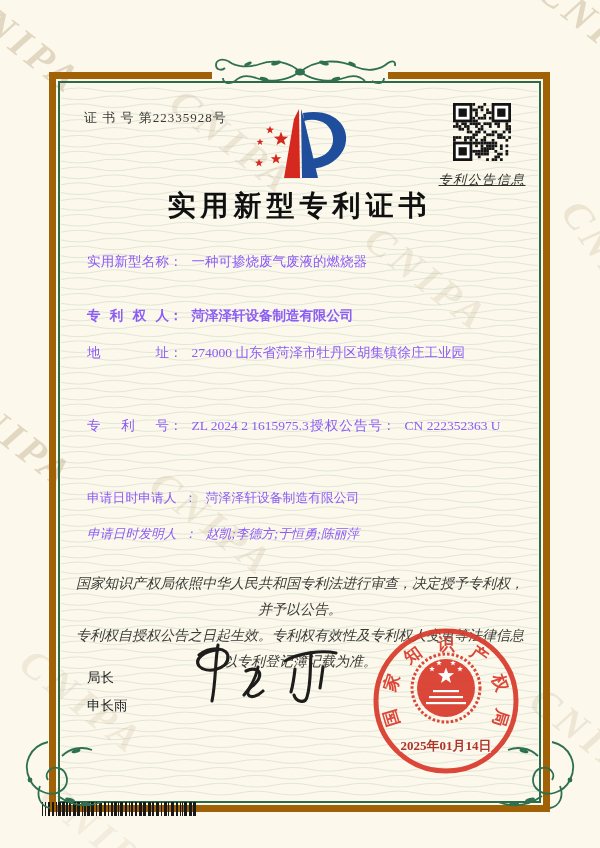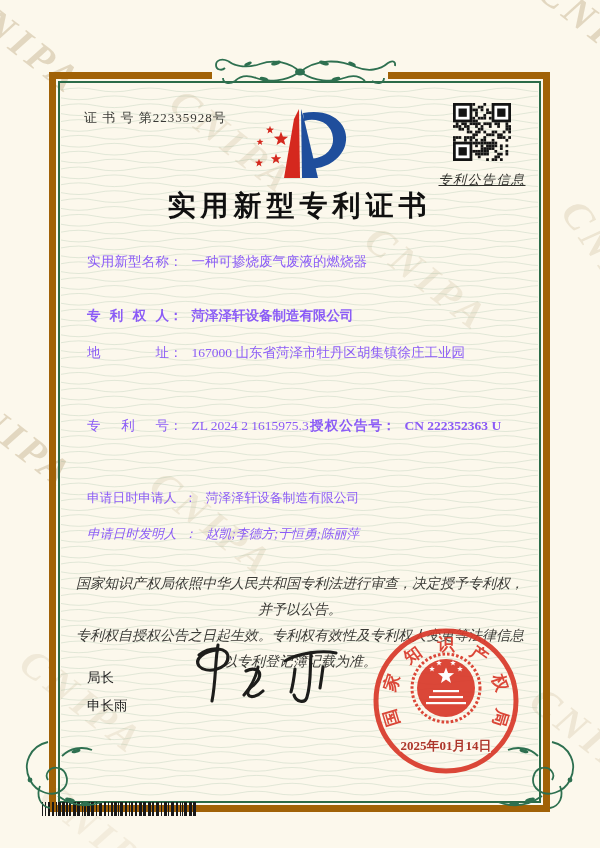--- a/index.html
+++ b/index.html
@@ -23,21 +23,21 @@
   .cert-no{position:absolute;left:28px;top:30px;font-size:13px;color:#3a3a36;letter-spacing:1px;}
   .qr{position:absolute;left:397px;top:24px;width:58px;height:58px;}
   .qr-label{position:absolute;left:378px;top:92px;width:96px;text-align:center;font-size:13px;font-style:italic;color:#2e2e2a;letter-spacing:1.5px;text-decoration:underline;}
   .logo{position:absolute;left:181px;top:27px;width:120px;height:82px;}
   .title{position:absolute;left:0;top:108px;width:100%;text-align:center;font-size:28px;font-weight:bold;letter-spacing:5px;color:#101010;}
   .row{position:absolute;left:31px;font-size:13.5px;color:#8b5cf6;white-space:nowrap;}
   .lbl{display:inline-block;width:82px;text-align:justify;text-align-last:justify;}
   .lbl2{display:inline-block;width:72px;text-align:justify;text-align-last:justify;}
   .lbl7{display:inline-block;width:97px;}
   .colon{display:inline-block;margin-right:9px;}
-  .cell2{position:absolute;left:223px;top:0;font-weight:bold;}
+  .cell2{position:absolute;left:223px;top:0;}
   .row-sm{font-size:12.8px;}
   .decl{position:absolute;left:18px;top:492px;width:452px;text-align:center;
         font-size:14px;font-style:italic;color:#3a3a36;line-height:26px;}
   .sig-title{position:absolute;left:31px;top:590px;font-size:13.5px;color:#222;}
   .sig-name{position:absolute;left:31px;top:618px;font-size:13.5px;color:#222;}
   .signature{position:absolute;left:126px;top:558px;width:172px;height:76px;}
   .seal{position:absolute;left:313px;top:545px;width:154px;height:154px;z-index:4;opacity:.93;}
   .seal text{font-family:"Liberation Serif","DejaVu Serif",serif;}
   #seal-ring-text text{font-size:17px;font-weight:bold;fill:#d93a2b;}
   .seal-date{font-size:13px;font-weight:bold;fill:#a8281d;paint-order:stroke;stroke:#fdf8ee;stroke-width:2.5px;}
@@ -325,21 +325,21 @@
 
       <div class="title">实用新型专利证书</div>
 
       <div class="row" style="top:174px;">
         <span class="lbl">实用新型名称</span><span class="colon">：</span><span>一种可掺烧废气废液的燃烧器</span>
       </div>
       <div class="row" style="top:228px;font-weight:bold;">
         <span class="lbl">专利权人</span><span class="colon">：</span><span>菏泽泽轩设备制造有限公司</span>
       </div>
       <div class="row" style="top:265px;">
-        <span class="lbl">地址</span><span class="colon">：</span><span>167000 山东省菏泽市牡丹区胡集镇徐庄工业园</span>
+        <span class="lbl">地址</span><span class="colon">：</span><span>274000 山东省菏泽市牡丹区胡集镇徐庄工业园</span>
       </div>
 
       <div class="row" style="top:338px;">
         <span class="lbl">专利号</span><span class="colon">：</span><span>ZL 2024 2 1615975.3</span>
         <span class="cell2"><span class="lbl2">授权公告号</span><span class="colon">：</span><span>CN 222352363 U</span></span>
       </div>
 
       <div class="row row-sm" style="top:411px;">
         <span class="lbl7">申请日时申请人</span><span class="colon">：</span><span>菏泽泽轩设备制造有限公司</span>
       </div>

